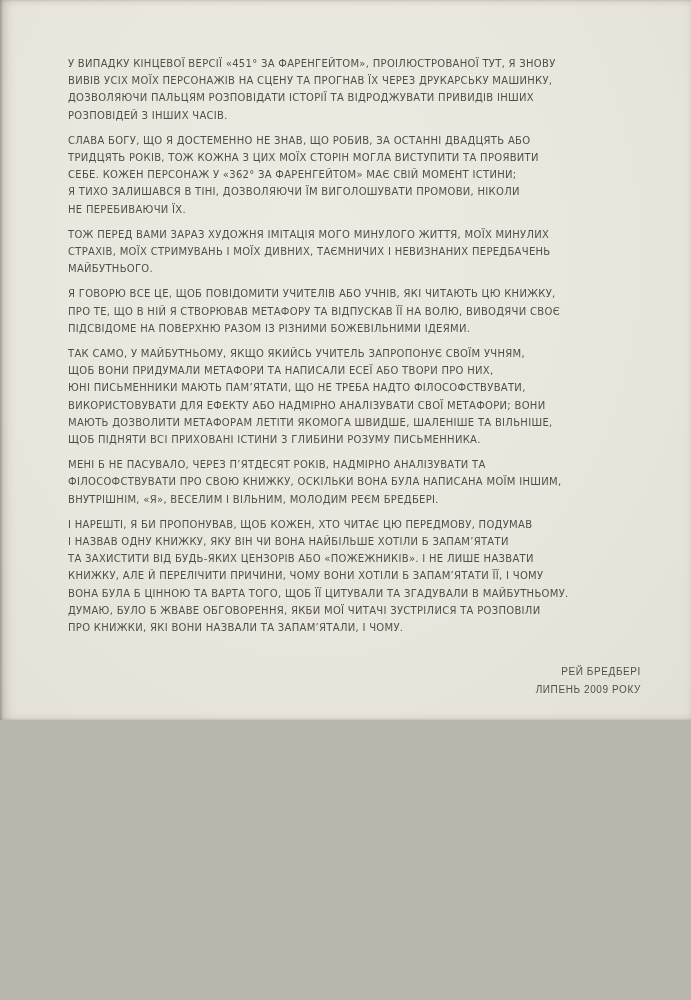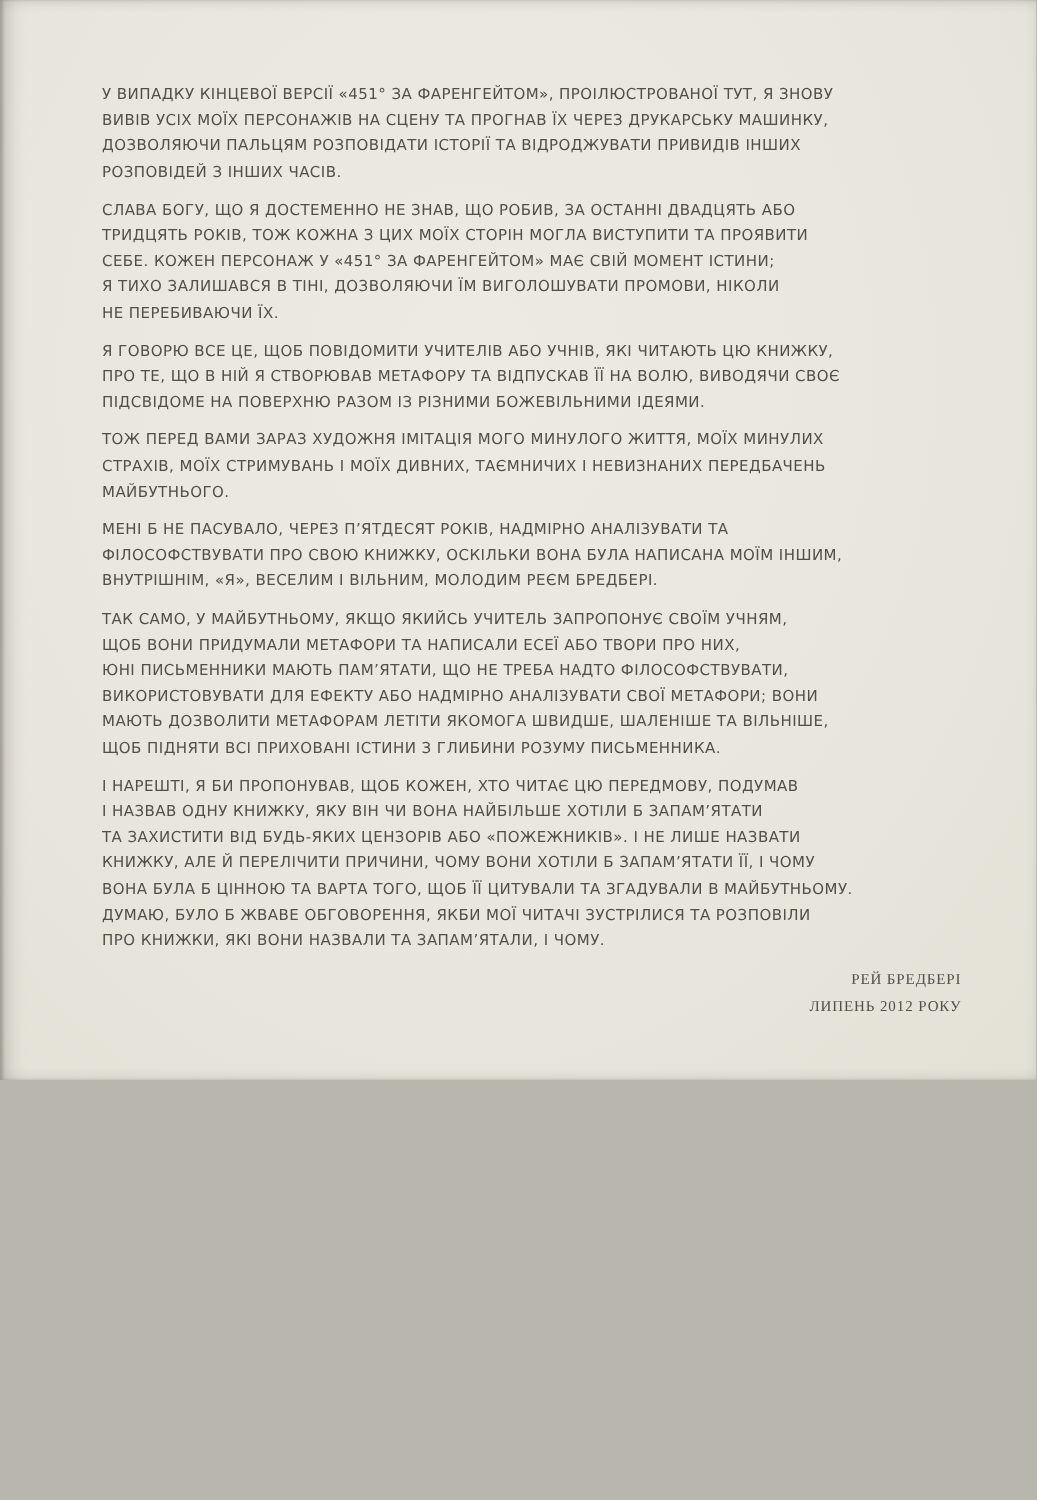--- a/index.html
+++ b/index.html
@@ -31,23 +31,23 @@
   .para {
     margin: 0 0 8px 0;
     font-family: "DejaVu Sans", sans-serif;
     font-size: 10px;
     line-height: 17.2px;
     letter-spacing: 0.3px;
     color: #514f49;
     white-space: pre;
   }
   .signature {
-    margin-top: 9px;
+    margin-top: 27px;
     text-align: right;
-    font-family: Liberation Serif, serif;
+    font-family: Liberation Sans, sans-serif;
     font-size: 10px;
     line-height: 17.2px;
     letter-spacing: 0.6px;
     color: #514f49;
   }
   .ghost {
     position: absolute;
     left: 70px;
     top: 856px;
     width: 560px;
@@ -71,49 +71,49 @@
 
 <div class="page">
 
   <div class="text-block">
     <p class="para">У ВИПАДКУ КІНЦЕВОЇ ВЕРСІЇ «451° ЗА ФАРЕНГЕЙТОМ», ПРОІЛЮСТРОВАНОЇ ТУТ, Я ЗНОВУ
 ВИВІВ УСІХ МОЇХ ПЕРСОНАЖІВ НА СЦЕНУ ТА ПРОГНАВ ЇХ ЧЕРЕЗ ДРУКАРСЬКУ МАШИНКУ,
 ДОЗВОЛЯЮЧИ ПАЛЬЦЯМ РОЗПОВІДАТИ ІСТОРІЇ ТА ВІДРОДЖУВАТИ ПРИВИДІВ ІНШИХ
 РОЗПОВІДЕЙ З ІНШИХ ЧАСІВ.</p>
     <p class="para">СЛАВА БОГУ, ЩО Я ДОСТЕМЕННО НЕ ЗНАВ, ЩО РОБИВ, ЗА ОСТАННІ ДВАДЦЯТЬ АБО
 ТРИДЦЯТЬ РОКІВ, ТОЖ КОЖНА З ЦИХ МОЇХ СТОРІН МОГЛА ВИСТУПИТИ ТА ПРОЯВИТИ
-СЕБЕ. КОЖЕН ПЕРСОНАЖ У «451° ЗА ФАРЕНГЕЙТОМ» МАЄ СВІЙ МОМЕНТ ІСТИНИ;
+СЕБЕ. КОЖЕН ПЕРСОНАЖ У «362° ЗА ФАРЕНГЕЙТОМ» МАЄ СВІЙ МОМЕНТ ІСТИНИ;
 Я ТИХО ЗАЛИШАВСЯ В ТІНІ, ДОЗВОЛЯЮЧИ ЇМ ВИГОЛОШУВАТИ ПРОМОВИ, НІКОЛИ
 НЕ ПЕРЕБИВАЮЧИ ЇХ.</p>
+    <p class="para">ТОЖ ПЕРЕД ВАМИ ЗАРАЗ ХУДОЖНЯ ІМІТАЦІЯ МОГО МИНУЛОГО ЖИТТЯ, МОЇХ МИНУЛИХ
+СТРАХІВ, МОЇХ СТРИМУВАНЬ І МОЇХ ДИВНИХ, ТАЄМНИЧИХ І НЕВИЗНАНИХ ПЕРЕДБАЧЕНЬ
+МАЙБУТНЬОГО.</p>
     <p class="para">Я ГОВОРЮ ВСЕ ЦЕ, ЩОБ ПОВІДОМИТИ УЧИТЕЛІВ АБО УЧНІВ, ЯКІ ЧИТАЮТЬ ЦЮ КНИЖКУ,
 ПРО ТЕ, ЩО В НІЙ Я СТВОРЮВАВ МЕТАФОРУ ТА ВІДПУСКАВ ЇЇ НА ВОЛЮ, ВИВОДЯЧИ СВОЄ
 ПІДСВІДОМЕ НА ПОВЕРХНЮ РАЗОМ ІЗ РІЗНИМИ БОЖЕВІЛЬНИМИ ІДЕЯМИ.</p>
-    <p class="para">ТОЖ ПЕРЕД ВАМИ ЗАРАЗ ХУДОЖНЯ ІМІТАЦІЯ МОГО МИНУЛОГО ЖИТТЯ, МОЇХ МИНУЛИХ
-СТРАХІВ, МОЇХ СТРИМУВАНЬ І МОЇХ ДИВНИХ, ТАЄМНИЧИХ І НЕВИЗНАНИХ ПЕРЕДБАЧЕНЬ
-МАЙБУТНЬОГО.</p>
-    <p class="para">МЕНІ Б НЕ ПАСУВАЛО, ЧЕРЕЗ П’ЯТДЕСЯТ РОКІВ, НАДМІРНО АНАЛІЗУВАТИ ТА
-ФІЛОСОФСТВУВАТИ ПРО СВОЮ КНИЖКУ, ОСКІЛЬКИ ВОНА БУЛА НАПИСАНА МОЇМ ІНШИМ,
-ВНУТРІШНІМ, «Я», ВЕСЕЛИМ І ВІЛЬНИМ, МОЛОДИМ РЕЄМ БРЕДБЕРІ.</p>
     <p class="para">ТАК САМО, У МАЙБУТНЬОМУ, ЯКЩО ЯКИЙСЬ УЧИТЕЛЬ ЗАПРОПОНУЄ СВОЇМ УЧНЯМ,
 ЩОБ ВОНИ ПРИДУМАЛИ МЕТАФОРИ ТА НАПИСАЛИ ЕСЕЇ АБО ТВОРИ ПРО НИХ,
 ЮНІ ПИСЬМЕННИКИ МАЮТЬ ПАМ’ЯТАТИ, ЩО НЕ ТРЕБА НАДТО ФІЛОСОФСТВУВАТИ,
 ВИКОРИСТОВУВАТИ ДЛЯ ЕФЕКТУ АБО НАДМІРНО АНАЛІЗУВАТИ СВОЇ МЕТАФОРИ; ВОНИ
 МАЮТЬ ДОЗВОЛИТИ МЕТАФОРАМ ЛЕТІТИ ЯКОМОГА ШВИДШЕ, ШАЛЕНІШЕ ТА ВІЛЬНІШЕ,
 ЩОБ ПІДНЯТИ ВСІ ПРИХОВАНІ ІСТИНИ З ГЛИБИНИ РОЗУМУ ПИСЬМЕННИКА.</p>
+    <p class="para">МЕНІ Б НЕ ПАСУВАЛО, ЧЕРЕЗ П’ЯТДЕСЯТ РОКІВ, НАДМІРНО АНАЛІЗУВАТИ ТА
+ФІЛОСОФСТВУВАТИ ПРО СВОЮ КНИЖКУ, ОСКІЛЬКИ ВОНА БУЛА НАПИСАНА МОЇМ ІНШИМ,
+ВНУТРІШНІМ, «Я», ВЕСЕЛИМ І ВІЛЬНИМ, МОЛОДИМ РЕЄМ БРЕДБЕРІ.</p>
     <p class="para">І НАРЕШТІ, Я БИ ПРОПОНУВАВ, ЩОБ КОЖЕН, ХТО ЧИТАЄ ЦЮ ПЕРЕДМОВУ, ПОДУМАВ
 І НАЗВАВ ОДНУ КНИЖКУ, ЯКУ ВІН ЧИ ВОНА НАЙБІЛЬШЕ ХОТІЛИ Б ЗАПАМ’ЯТАТИ
 ТА ЗАХИСТИТИ ВІД БУДЬ-ЯКИХ ЦЕНЗОРІВ АБО «ПОЖЕЖНИКІВ». І НЕ ЛИШЕ НАЗВАТИ
 КНИЖКУ, АЛЕ Й ПЕРЕЛІЧИТИ ПРИЧИНИ, ЧОМУ ВОНИ ХОТІЛИ Б ЗАПАМ’ЯТАТИ ЇЇ, І ЧОМУ
 ВОНА БУЛА Б ЦІННОЮ ТА ВАРТА ТОГО, ЩОБ ЇЇ ЦИТУВАЛИ ТА ЗГАДУВАЛИ В МАЙБУТНЬОМУ.
 ДУМАЮ, БУЛО Б ЖВАВЕ ОБГОВОРЕННЯ, ЯКБИ МОЇ ЧИТАЧІ ЗУСТРІЛИСЯ ТА РОЗПОВІЛИ
 ПРО КНИЖКИ, ЯКІ ВОНИ НАЗВАЛИ ТА ЗАПАМ’ЯТАЛИ, І ЧОМУ.</p>
 
     <div class="signature">
       <div>РЕЙ БРЕДБЕРІ</div>
-      <div>ЛИПЕНЬ 2012 РОКУ</div>
+      <div>ЛИПЕНЬ 2009 РОКУ</div>
     </div>
   </div>
 
   <div class="ghost">
     <div class="g-line g1"></div>
     <div class="g-line g2"></div>
     <div class="g-line g3"></div>
     <div class="g-line g4"></div>
   </div>
 

